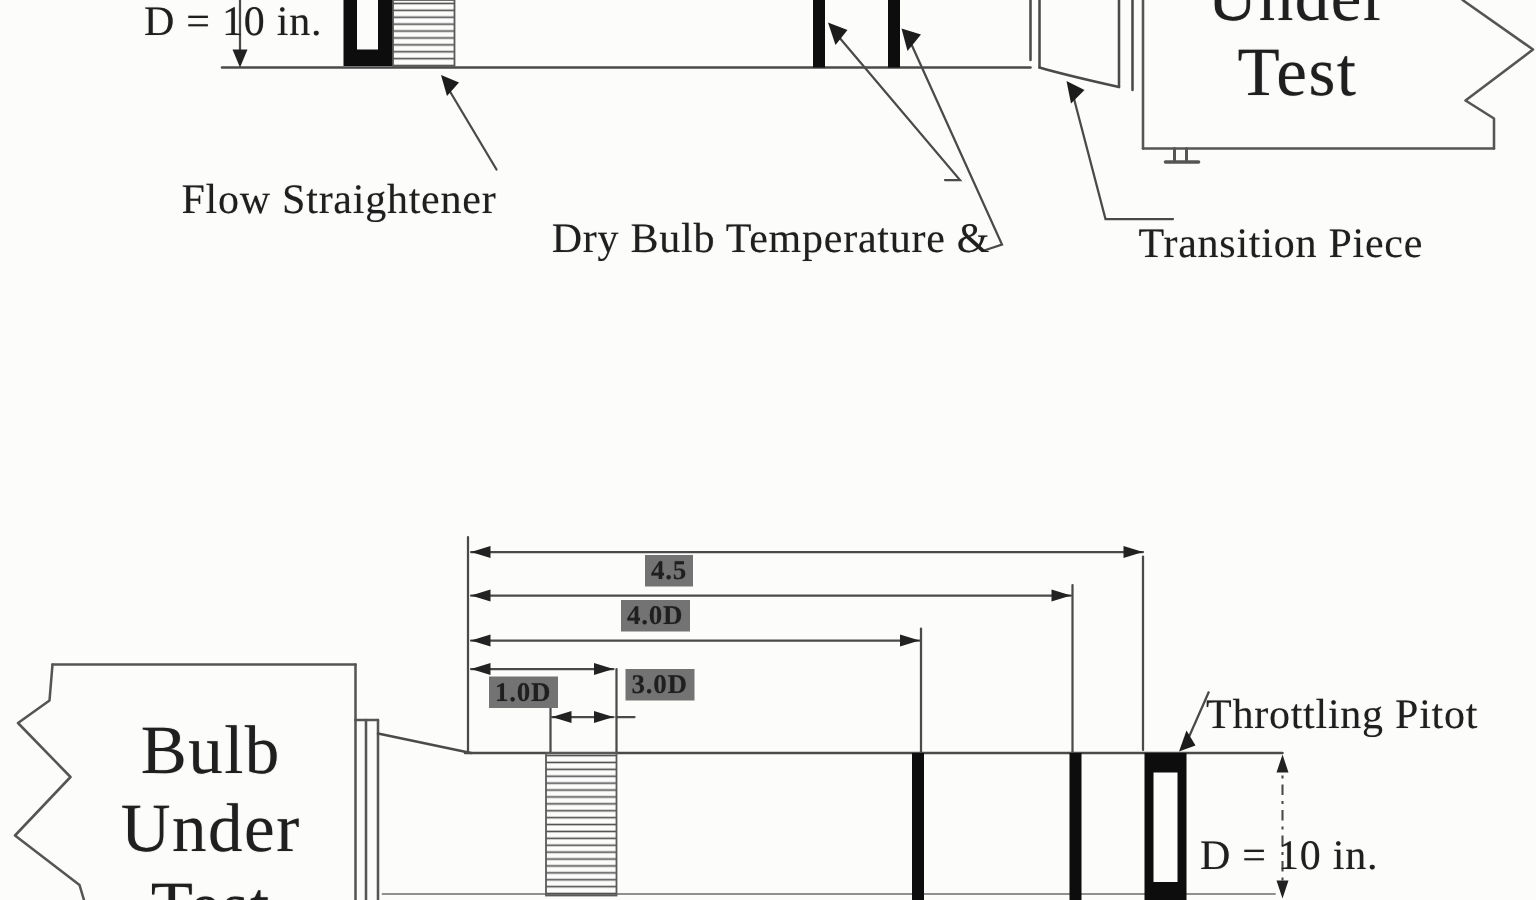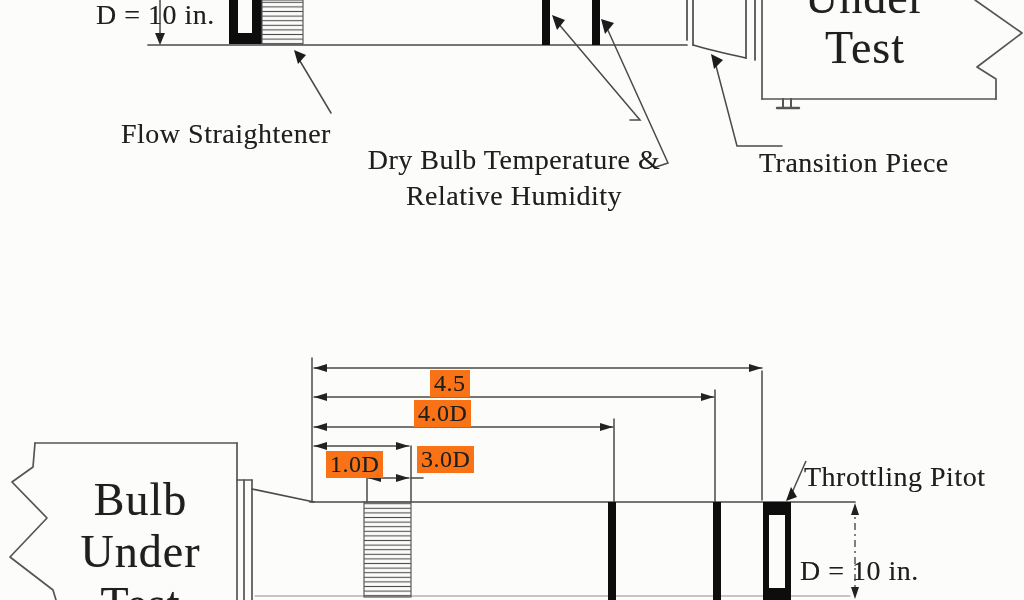--- a/index.html
+++ b/index.html
@@ -6,21 +6,21 @@
   .stage{
     position:relative;width:1024px;height:600px;overflow:hidden;
     background:#fcfcfb;
     font-family:"Liberation Serif","DejaVu Serif",serif;
     color:#1f1f1f;
   }
   .stage svg{position:absolute;left:0;top:0;}
   .t{position:absolute;white-space:nowrap;letter-spacing:.5px;
      text-shadow:0 0 .6px rgba(40,40,40,.45);margin-top:20px;}
   .lbl{font-size:28px;}
-  .dim{font-size:24px;background:#f97316;padding:0 4px;}
+  .dim{font-size:18px;background:#737373;padding:0 4px;font-weight:bold;}
   .title{font-size:41px;letter-spacing:1px;}
   .boxtext{position:absolute;text-align:center;font-size:46px;
      letter-spacing:1px;line-height:50px;
      text-shadow:0 0 .7px rgba(40,40,40,.5);}
   .boxtext.bottom{line-height:52px;}
   .center2{position:absolute;text-align:center;font-size:28px;line-height:36px;
      letter-spacing:.5px;text-shadow:0 0 .6px rgba(40,40,40,.45);}
 </style>
 </head>
 <body>
@@ -150,21 +150,20 @@
     </g>
   </svg>
 
   <div class="t lbl" style="left:96px;top:-21px">D = 10 in.</div>
 
   <div class="t lbl" style="left:121px;top:98px">Flow Straightener</div>
 
 
   <div class="center2" style="left:366px;top:142px;width:296px">
     <div>Dry Bulb Temperature &amp;</div>
-    <div>Relative Humidity</div>
   </div>
 
   <div class="t lbl" style="left:759px;top:127px">Transition Piece</div>
 
   <div class="boxtext" style="left:745px;top:-27px;width:240px">
     <div>Under</div>
     <div>Test</div>
   </div>
 
 

